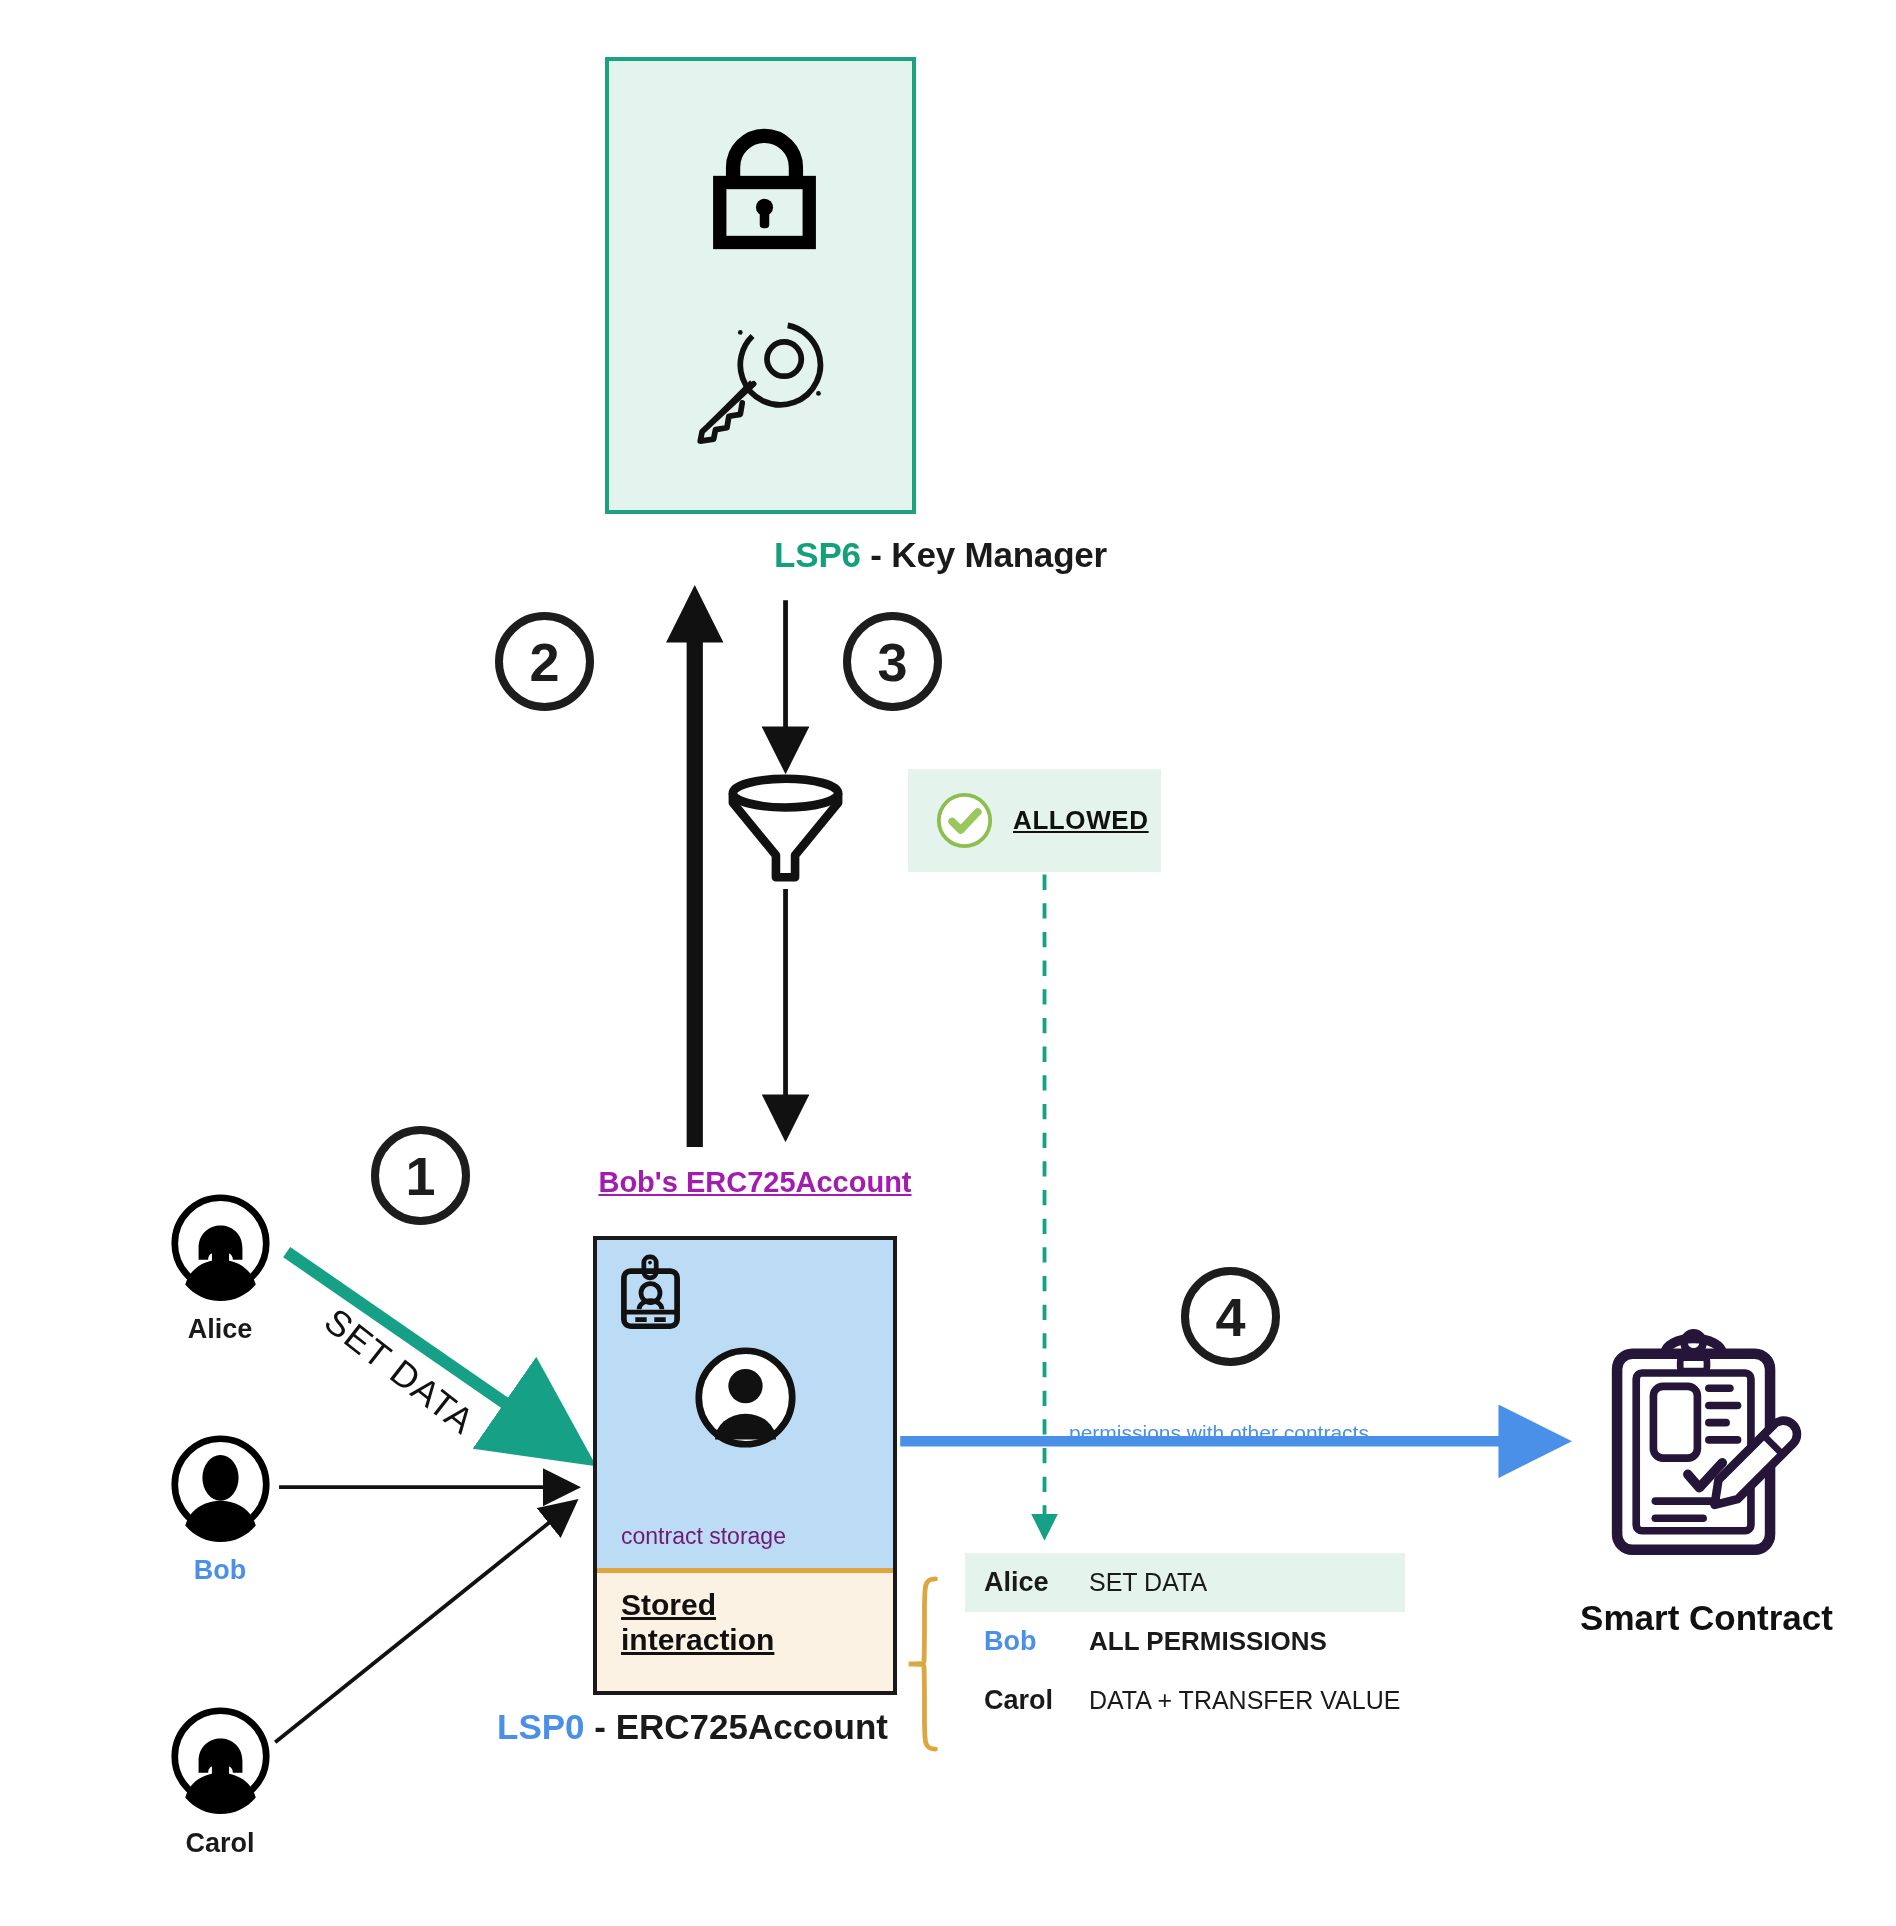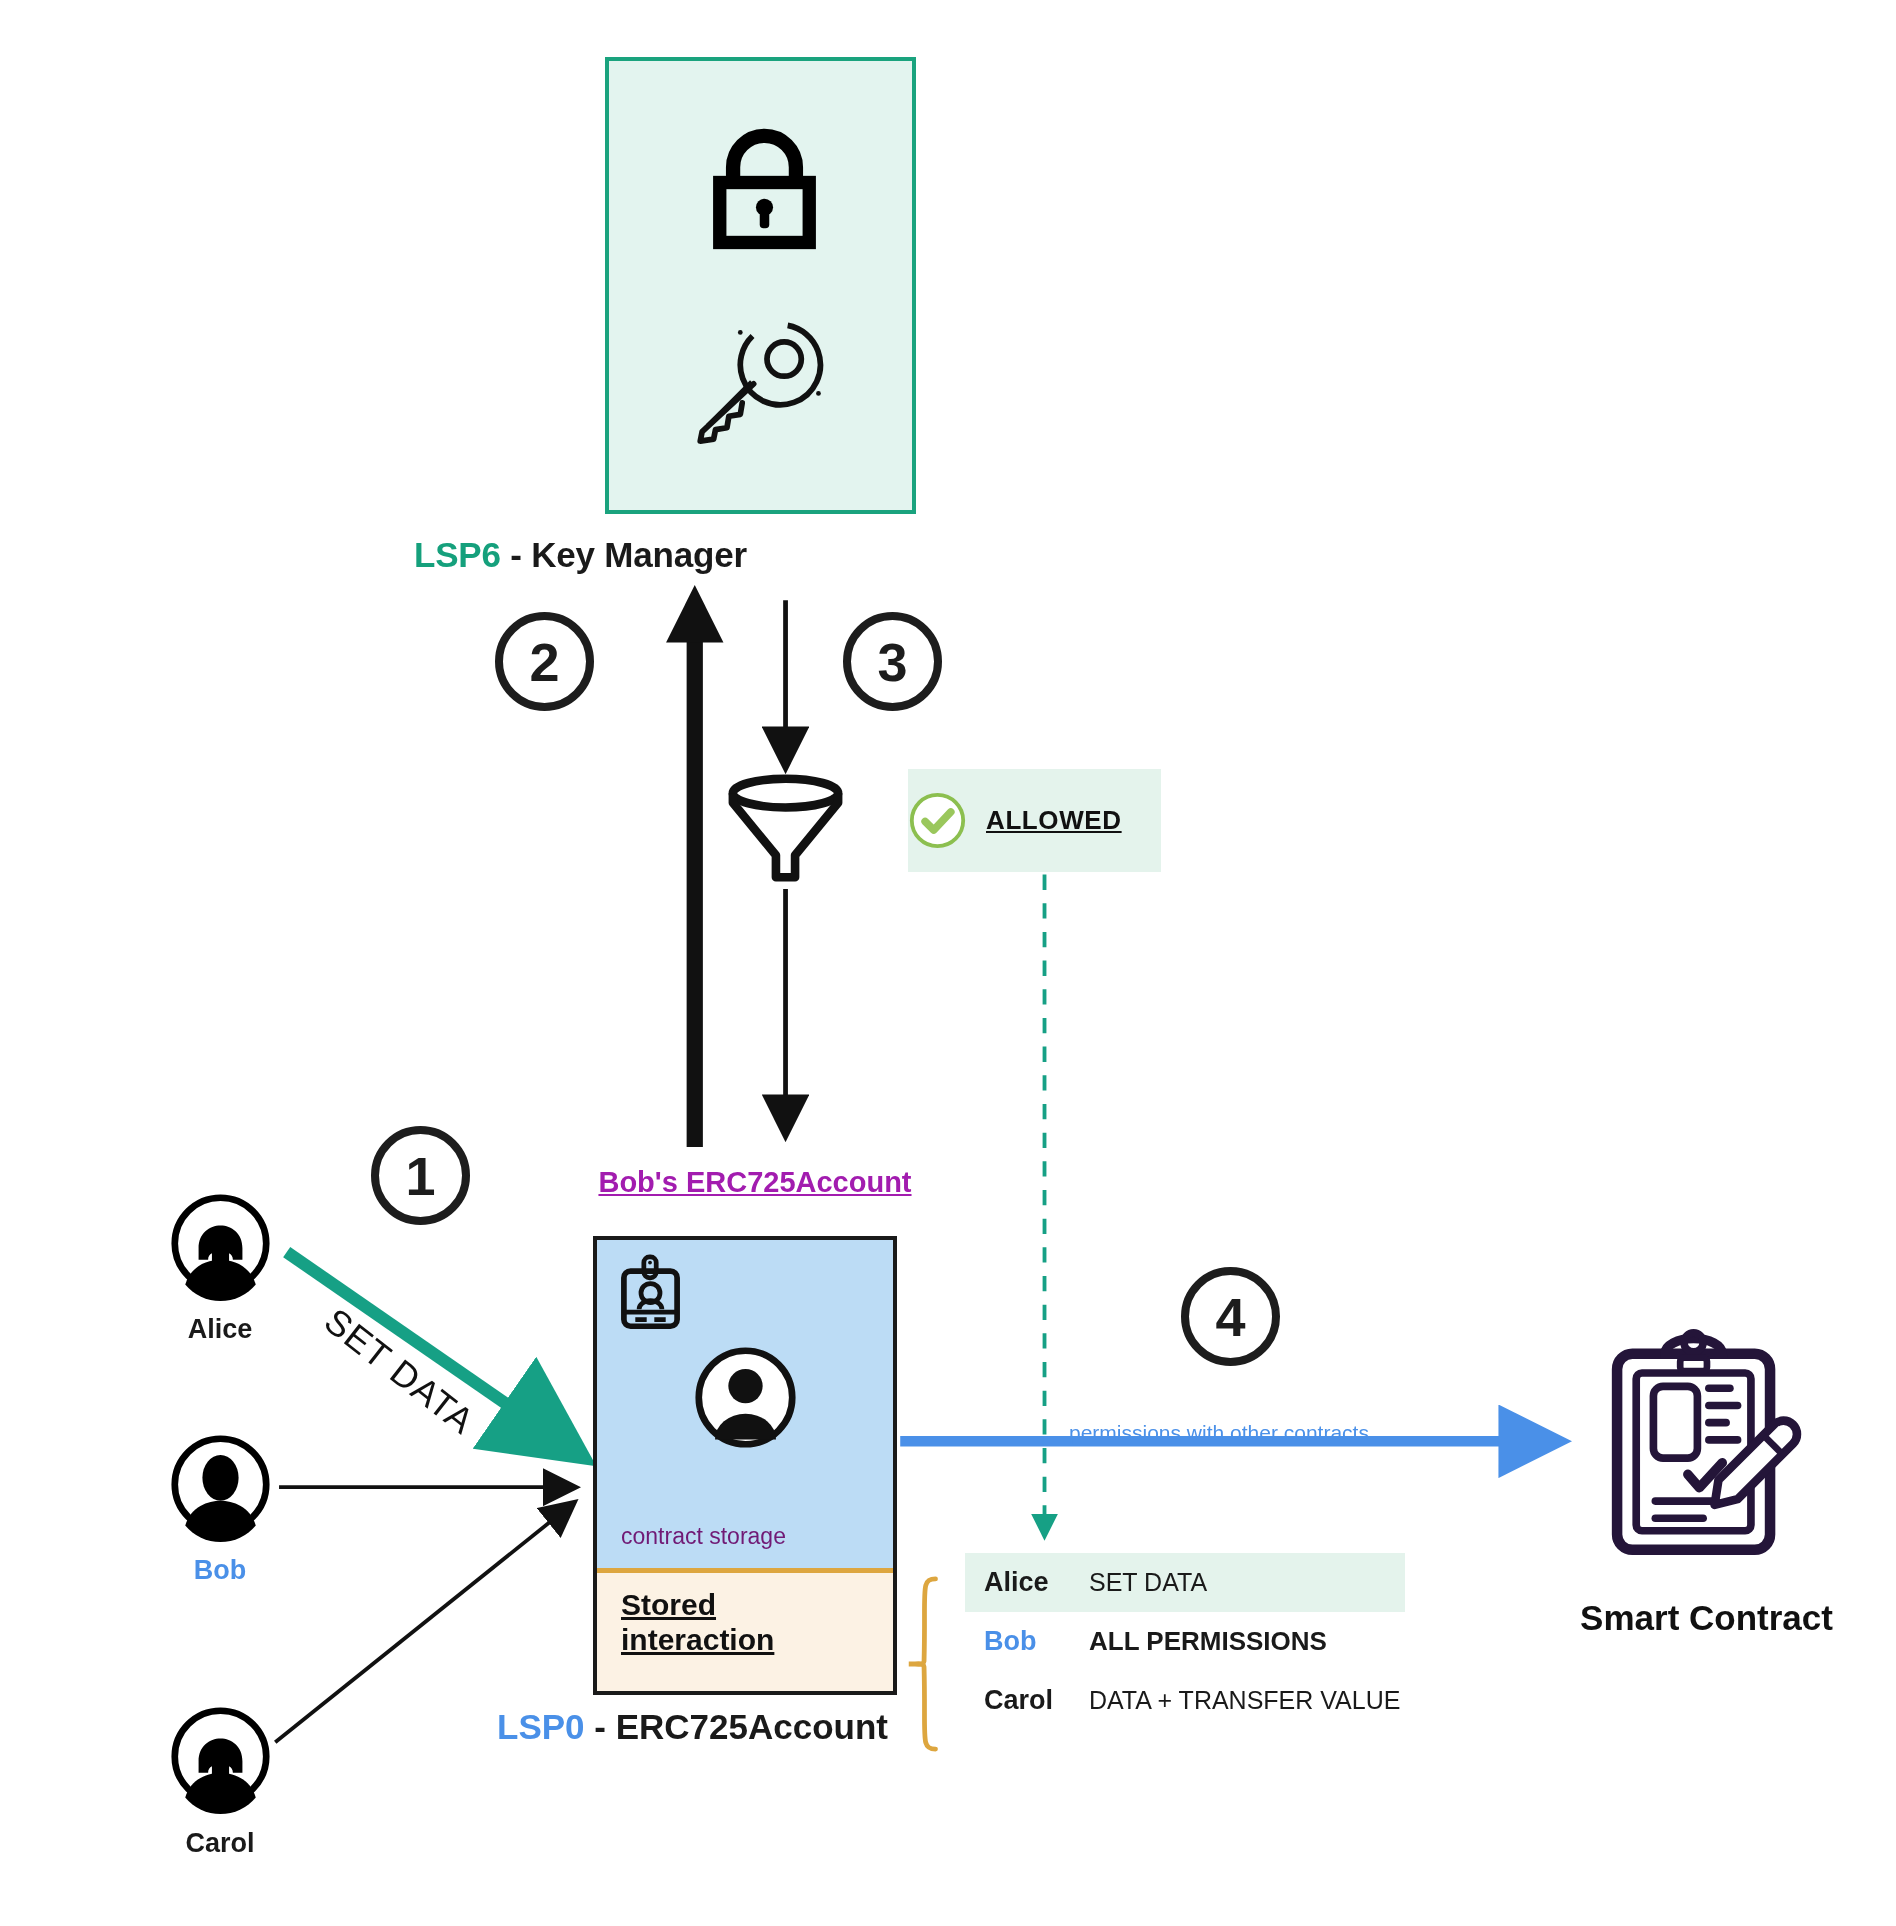--- a/index.html
+++ b/index.html
@@ -5,40 +5,40 @@
   html,body{margin:0;padding:0;background:#ffffff;}
   body{width:1896px;height:1926px;position:relative;overflow:hidden;
        font-family:"Liberation Sans","DejaVu Sans",sans-serif;color:#1a1a1a;}
   .abs{position:absolute;}
 
   
   #km-box{left:605px;top:57px;width:311px;height:457px;
           background:#e3f4ef;border:4.8px solid #1aa37e;box-sizing:border-box;}
   #km-lock{left:703px;top:129px;width:115px;height:119px;}
   #km-key{left:681px;top:315px;width:143px;height:124px;}
-  #km-label{left:414px;top:535px;width:693px;text-align:left;
+  #km-label{left:414px;top:535px;width:693px;text-align:right;
             font-size:35px;font-weight:bold;letter-spacing:-0.2px;}
   #km-label .lsp{color:#15a07c;}
   #km-label .rest{color:#1a1a1a;}
 
   
   .numcircle{border:8.6px solid #1d1d1d;border-radius:50%;
              display:flex;align-items:center;justify-content:center;
              font-weight:bold;color:#1d1d1d;background:#fff;}
   #num2{left:495px;top:612px;width:99px;height:99px;font-size:54px;box-sizing:border-box;}
   #num3{left:843px;top:612px;width:99px;height:99px;font-size:54px;box-sizing:border-box;}
   #num1{left:371px;top:1126px;width:99px;height:99px;font-size:54px;box-sizing:border-box;}
   #num4{left:1181px;top:1267px;width:99px;height:99px;font-size:54px;box-sizing:border-box;}
 
   
   #funnel{left:728px;top:774px;width:115px;height:110px;}
 
   
   #allowed-badge{left:908px;top:769px;width:253px;height:103px;background:#e4f3ec;
-                 display:flex;align-items:center;gap:19px;box-sizing:border-box;}
+                 display:flex;align-items:center;gap:19px;padding-left:27px;box-sizing:border-box;}
   #allowed-check{width:59px;height:59px;flex:0 0 59px;}
   #allowed-text{font-size:26px;font-weight:bold;text-decoration:underline;
                 letter-spacing:0.6px;color:#111;}
 
   
   #acct-title{left:497px;top:1166px;width:516px;text-align:center;
               font-size:29px;font-weight:bold;color:#a21caf;text-decoration:underline;}
 
   
   #acct-box{left:593px;top:1236px;width:304px;height:459px;

